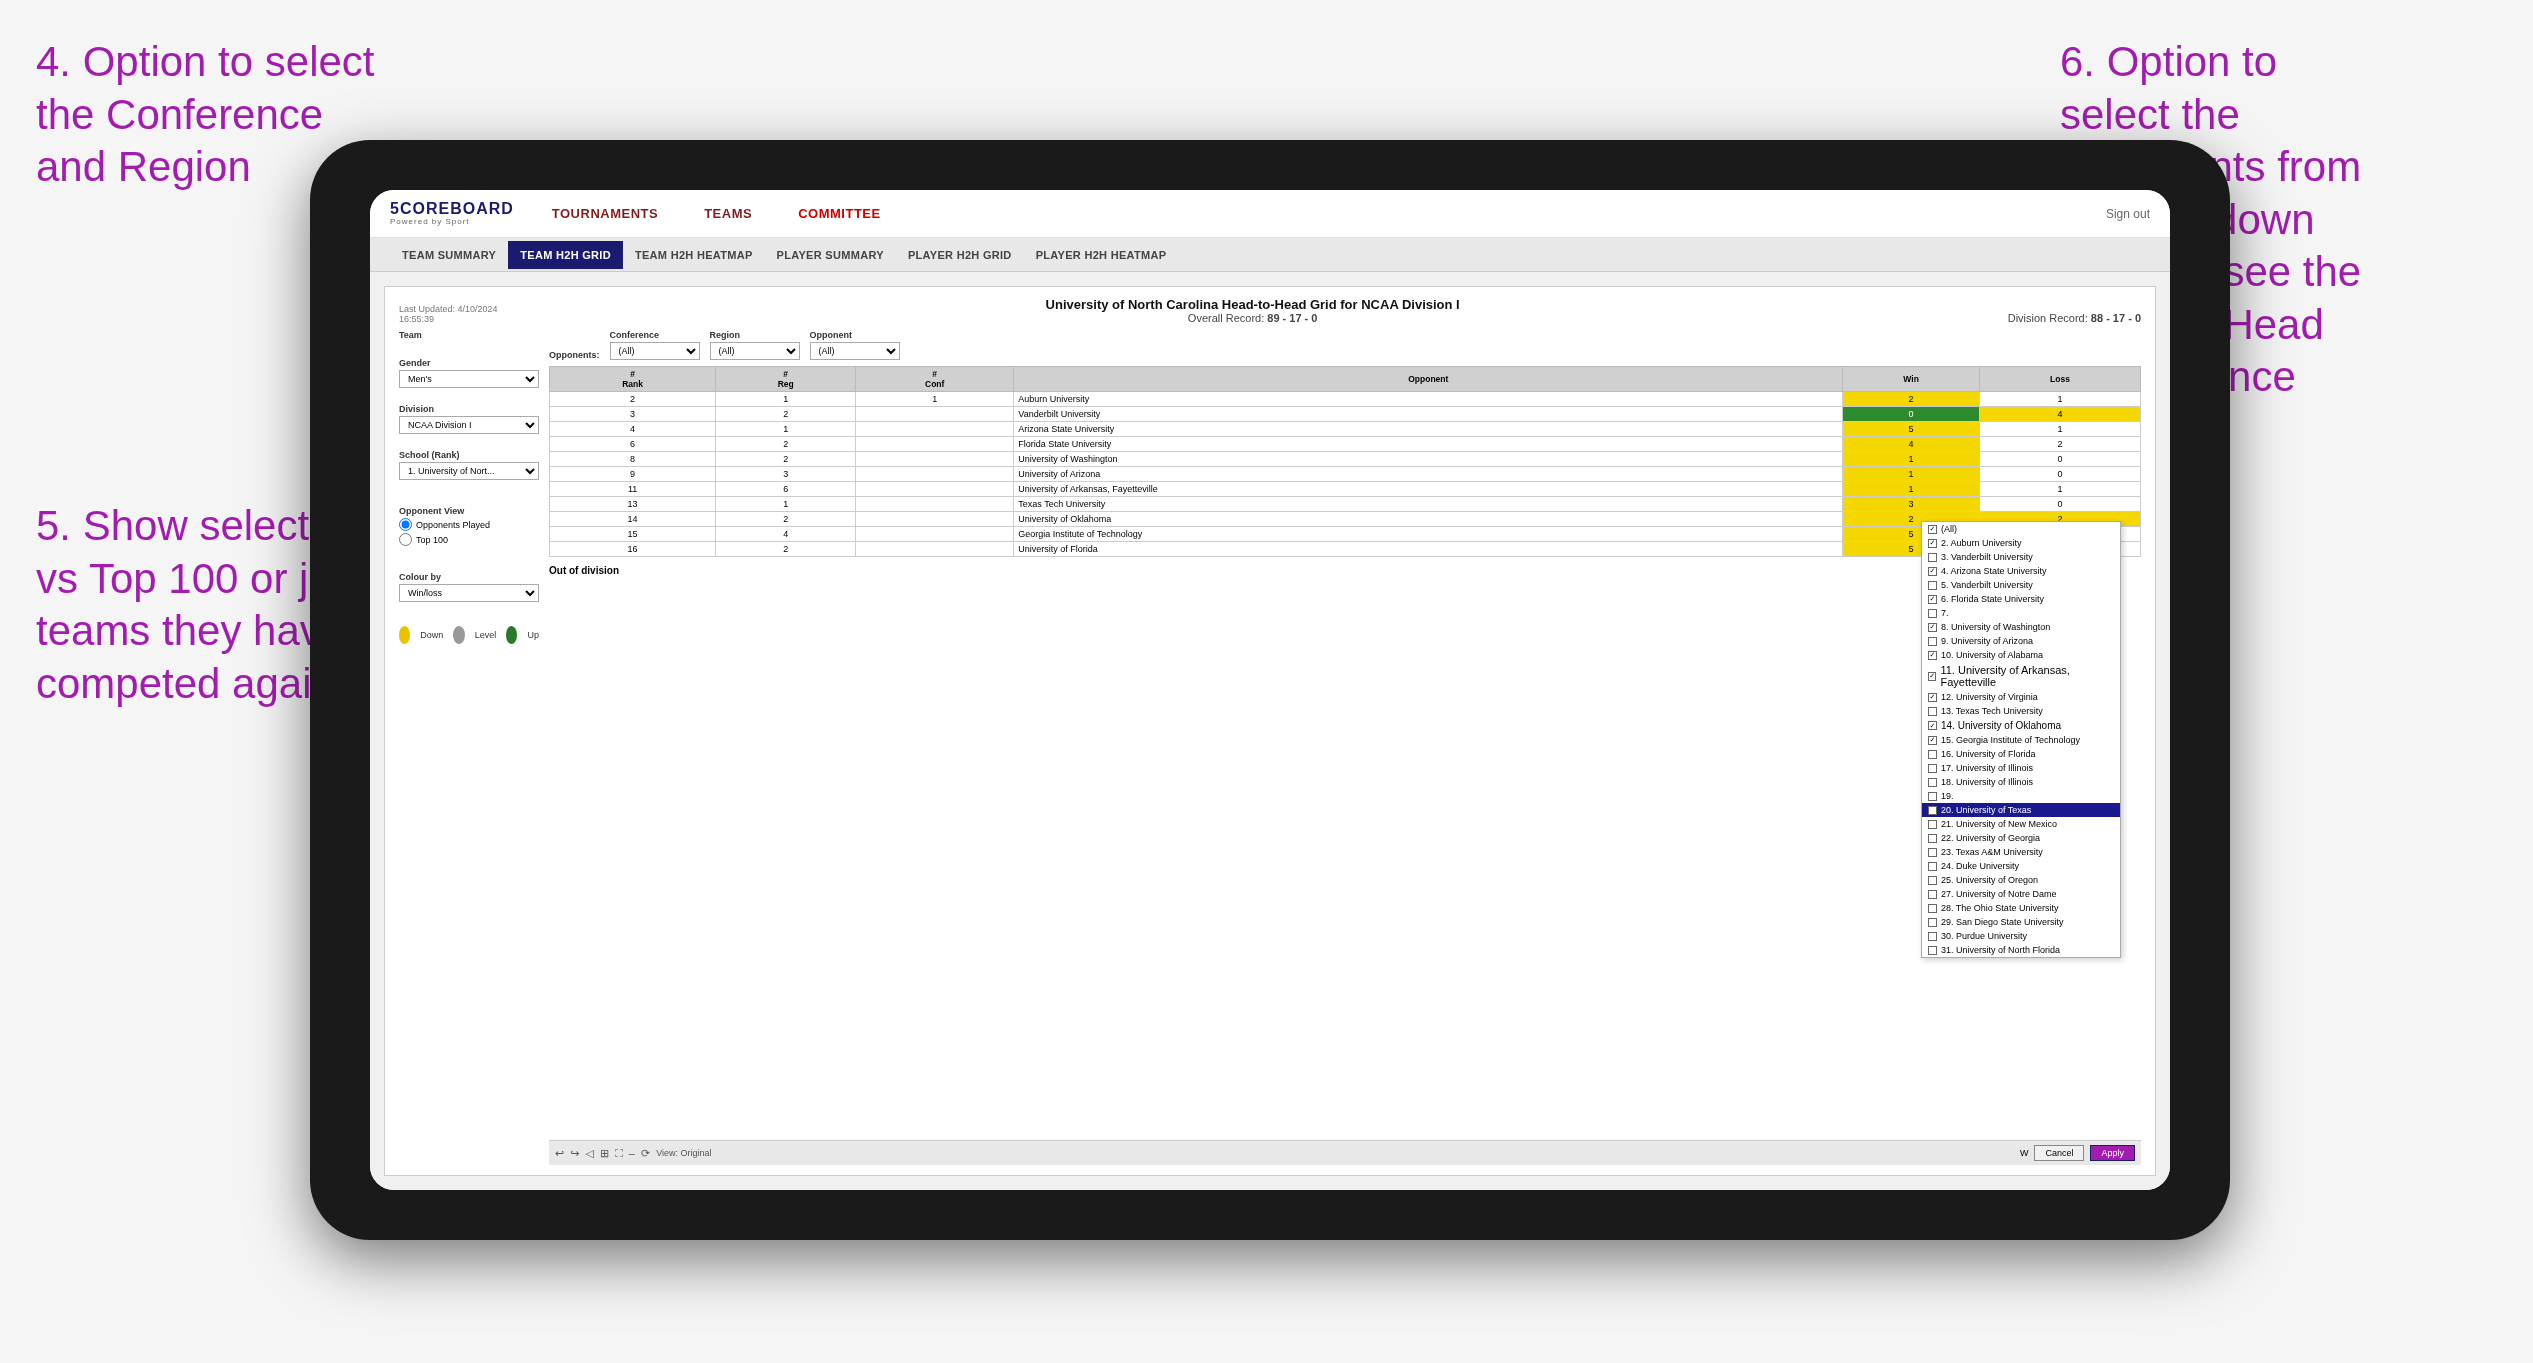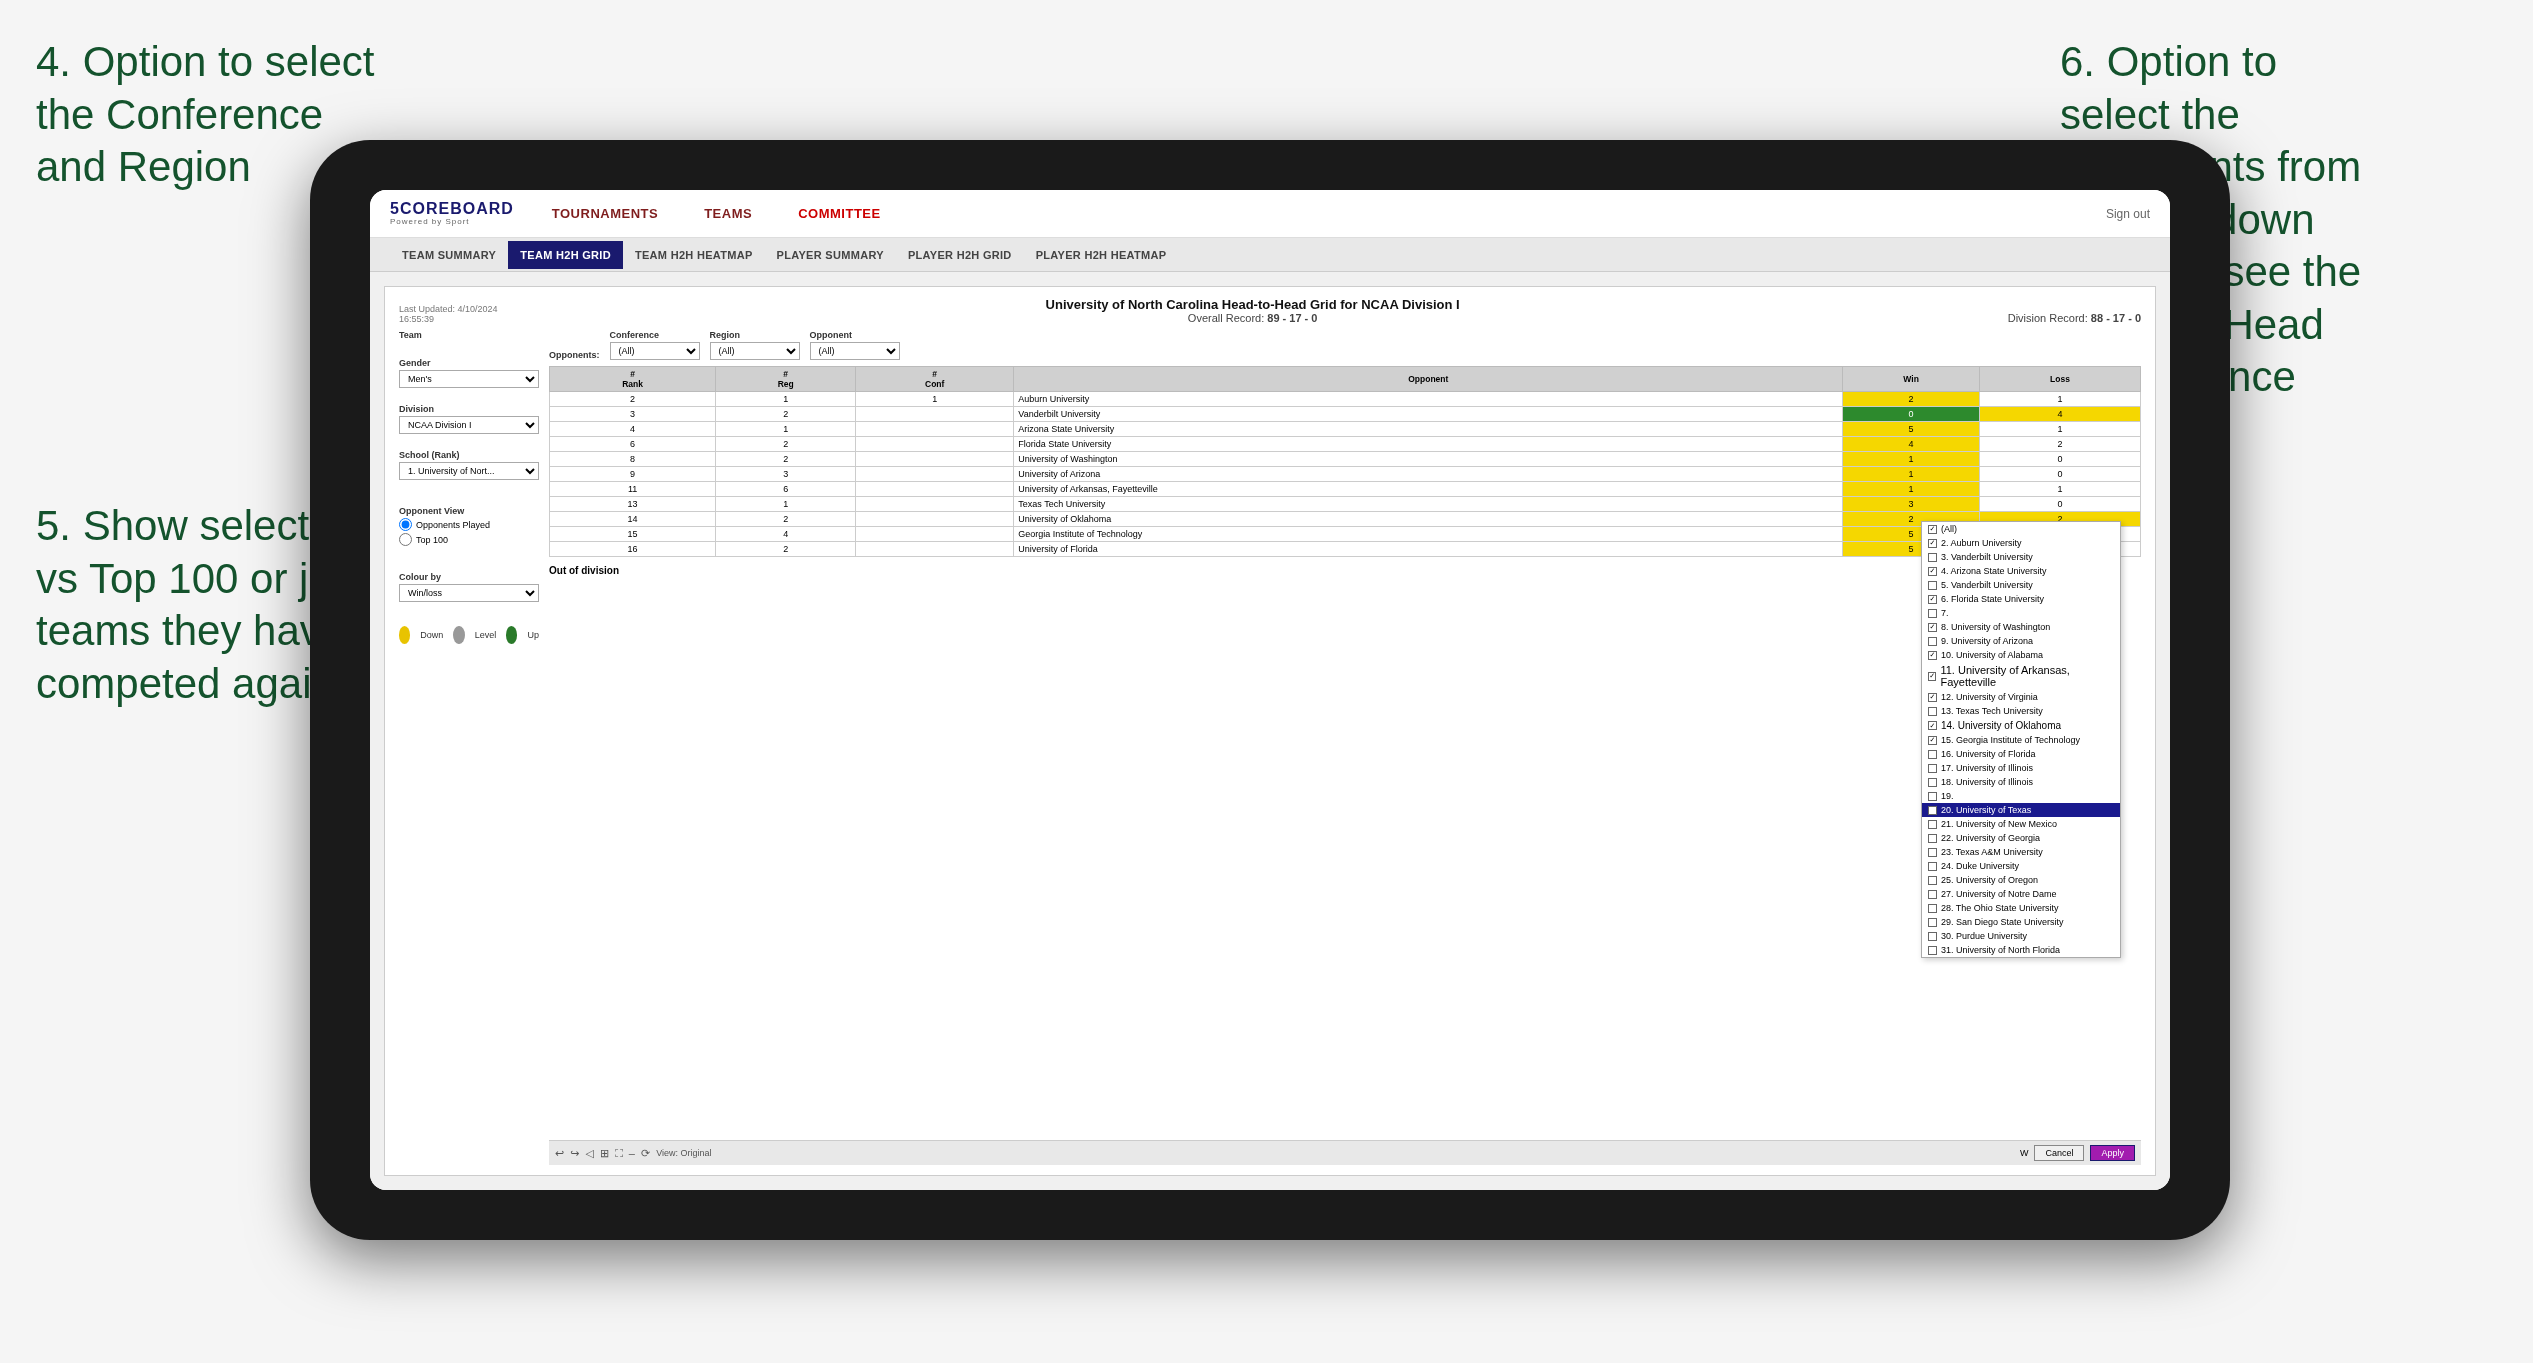--- a/index.html
+++ b/index.html
@@ -10,21 +10,21 @@
       height: 1363px;
       overflow: hidden;
       position: relative;
     }
 
     
     .annotation {
       position: absolute;
       font-size: 42px;
       font-weight: 400;
-      color: #14532d;
+      color: #a21caf;
       line-height: 1.25;
     }
 
     .annotation-1 { top: 36px; left: 36px; width: 510px; }
     .annotation-2 { top: 36px; left: 2060px; width: 460px; }
     .annotation-3 { top: 500px; left: 36px; width: 520px; }
 
     
     .arrow-svg {
       position: absolute;
@@ -45,21 +45,21 @@
       border-radius: 60px;
       box-shadow: 0 20px 60px rgba(0,0,0,0.5);
       padding: 50px 60px;
       display: flex;
       flex-direction: column;
     }
 
     .tablet-screen {
       flex: 1;
       background: #fff;
-      border-radius: 16px;
+      border-radius: 24px;
       overflow: hidden;
       display: flex;
       flex-direction: column;
     }
 
     
     .top-nav {
       background: #fff;
       border-bottom: 1px solid #ddd;
       display: flex;

